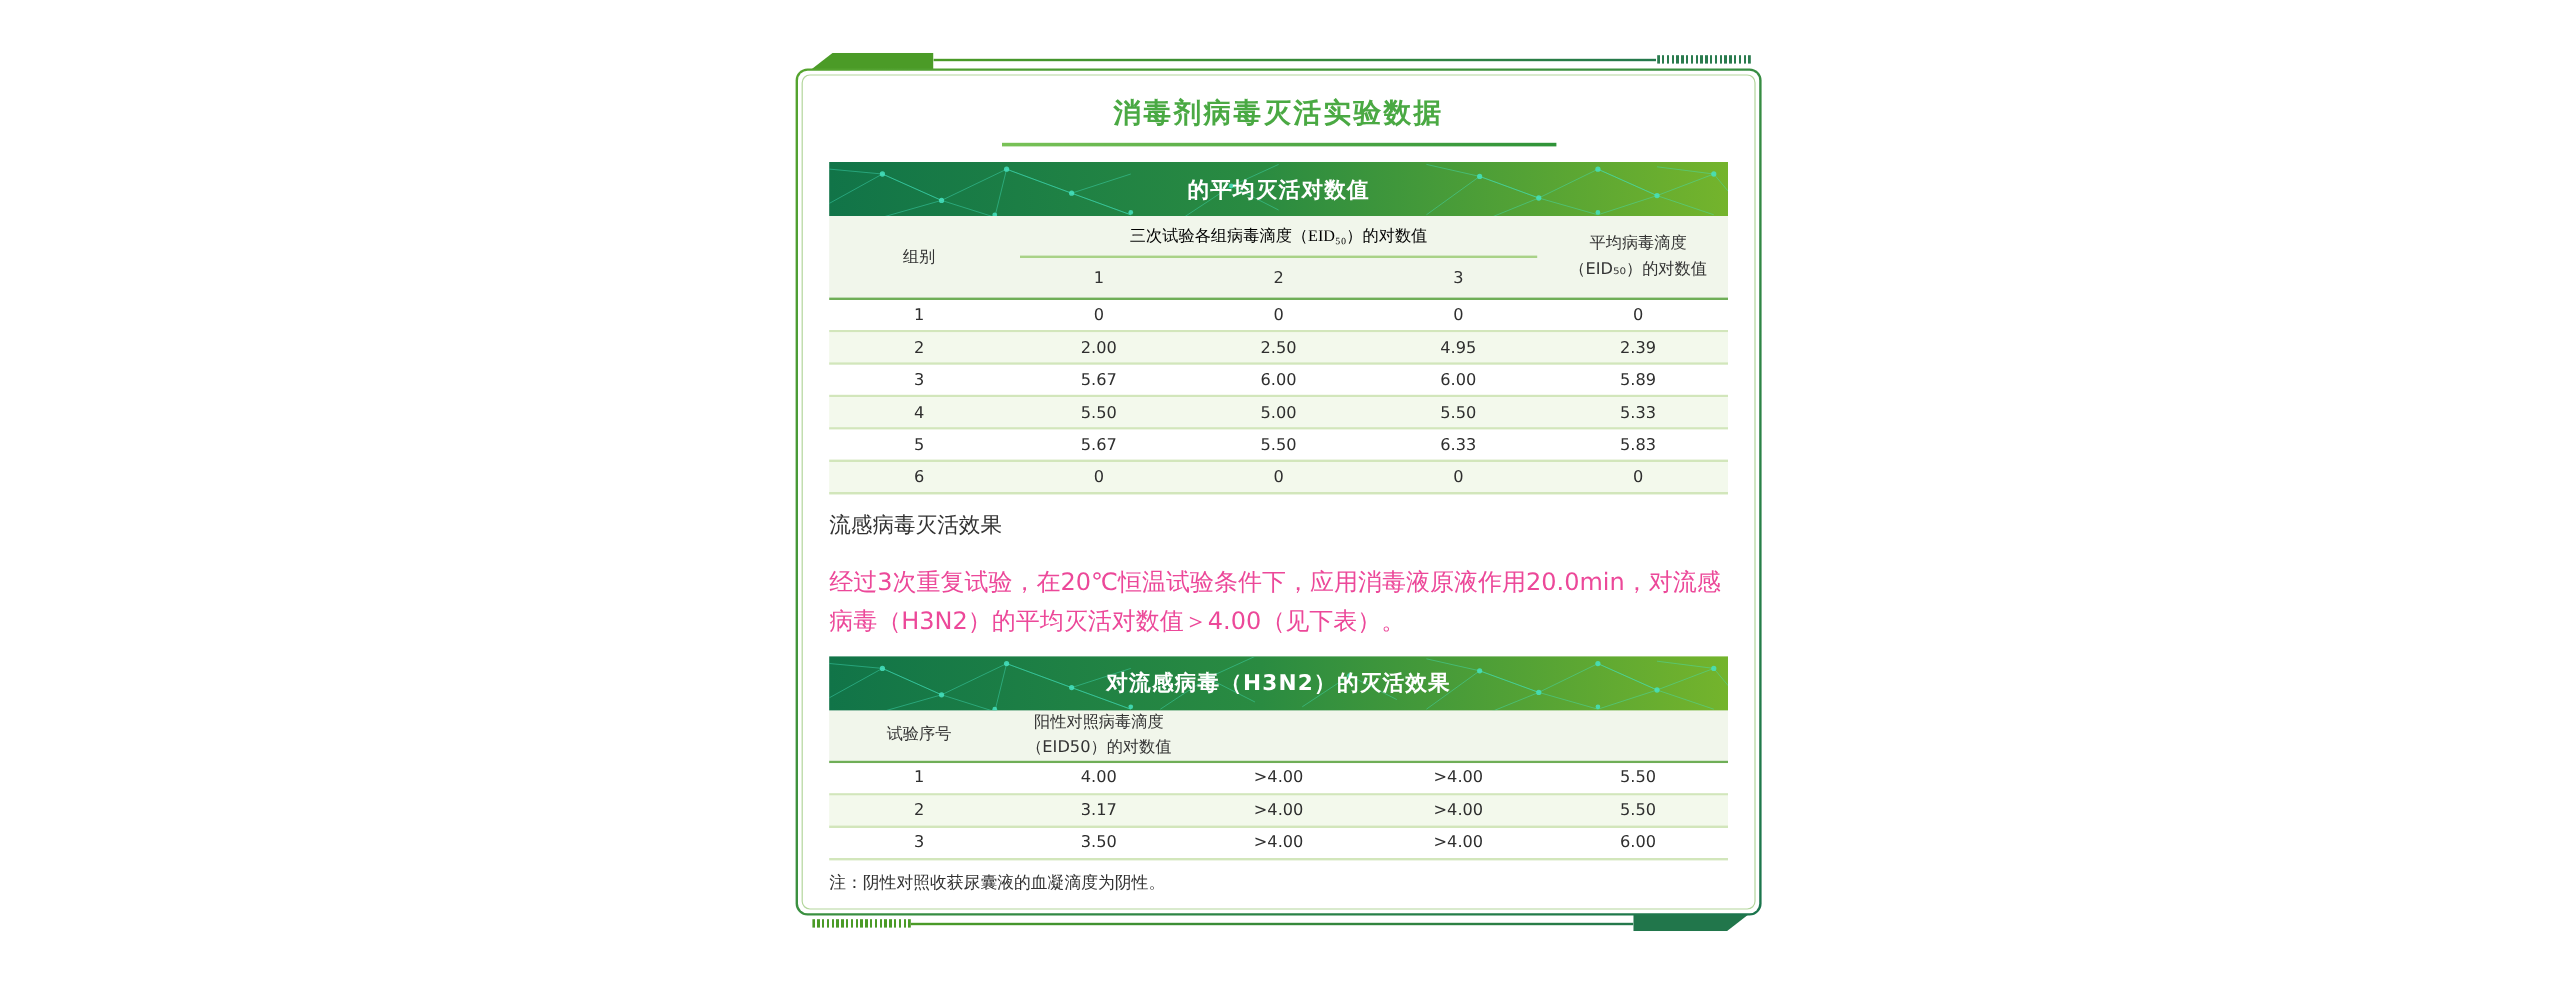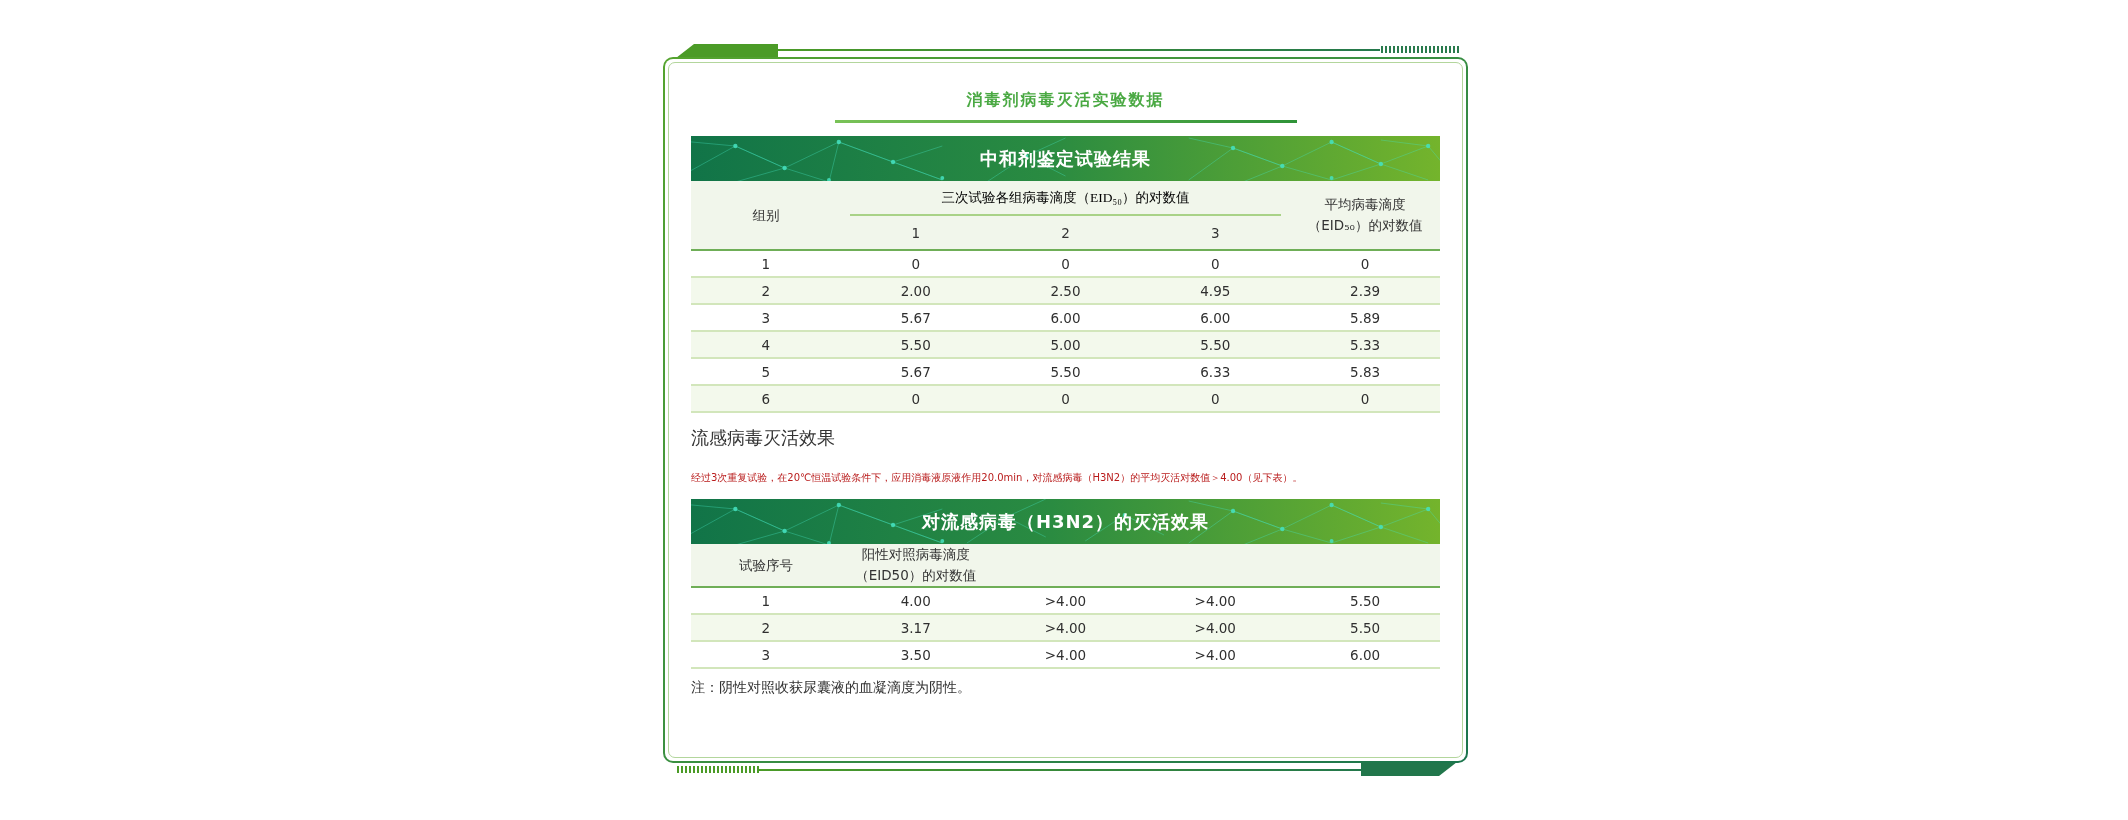--- a/index.html
+++ b/index.html
@@ -46,22 +46,22 @@
     border-radius: 10px; padding: 2px;
   }
   .card-mid { width: 100%; height: 100%; background: #fff; border-radius: 8px; padding: 3px; }
   .card-inner {
     width: 100%; height: 100%; border: 1px solid #b3d69c; border-radius: 7px;
     background: #fff; padding: 13px 22px 0; overflow: hidden;
   }
 
   
   .page-title {
-    text-align: center; font-size: 16px; font-weight: bold; color: #4aa943;
-    letter-spacing: 2px; margin-top: 14px;
+    text-align: center; font-size: 23px; font-weight: bold; color: #4aa943;
+    letter-spacing: 2px; margin-top: 3px;
   }
   .title-underline {
     width: 462px; height: 3px; margin: 9px auto 13px;
     background: linear-gradient(90deg, #79c257, #2f9338);
   }
 
   
   .banner {
     position: relative; height: 45px; overflow: hidden;
     background: linear-gradient(90deg, #117448 0%, #2a8b41 48%, #74b42c 100%);
@@ -92,21 +92,21 @@
   }
   .trow { display: flex; height: 27px; border-bottom: 2px solid #d2e6bb; background: #fff; }
   .trow.alt { background: #f3f9ec; }
   .tcell {
     width: 20%; display: flex; align-items: center; justify-content: center;
     font-size: 13.5px; color: #2f2f2f;
   }
 
   
   .section-heading { font-size: 18px; color: #333; font-weight: 400; margin: 13px 0 20px; }
-  .section-paragraph { font-size: 10px; color: #b91c1c; line-height: 1.62; }
+  .section-paragraph { font-size: 20px; color: #ec4899; line-height: 1.62; }
   .banner.second { margin-top: 13px; align-items: center; }
   .table-note { font-size: 14px; color: #333; margin-top: 10px; }
 </style>
 </head>
 <body>
 
 <div class="stage">
 
   <div class="tab-tl"></div>
   <div class="line-top"></div>
@@ -138,21 +138,21 @@
                 <circle cx="255" cy="42" r="2"></circle>
               <circle cx="340" cy="20" r="2"></circle>
               <circle cx="550" cy="12" r="2.2"></circle>
                 <circle cx="600" cy="30" r="2.2"></circle>
                 <circle cx="650" cy="6" r="2.2"></circle>
               <circle cx="700" cy="28" r="2.2"></circle>
                 <circle cx="748" cy="10" r="2.2"></circle>
                 <circle cx="650" cy="42" r="2"></circle>
             </g>
           </svg>
-          <span class="banner-label">中和剂鉴定试验结果</span>
+          <span class="banner-label">的平均灭活对数值</span>
         </div>
 
         <div>
           <div class="thead">
             <div class="th-side">组别</div>
             <div class="th-mid">
               <div class="th-span">三次试验各组病毒滴度（EID₅₀）的对数值</div>
               <div class="th-underline"></div>
               <div class="th-subs">
                 <div>1</div>

